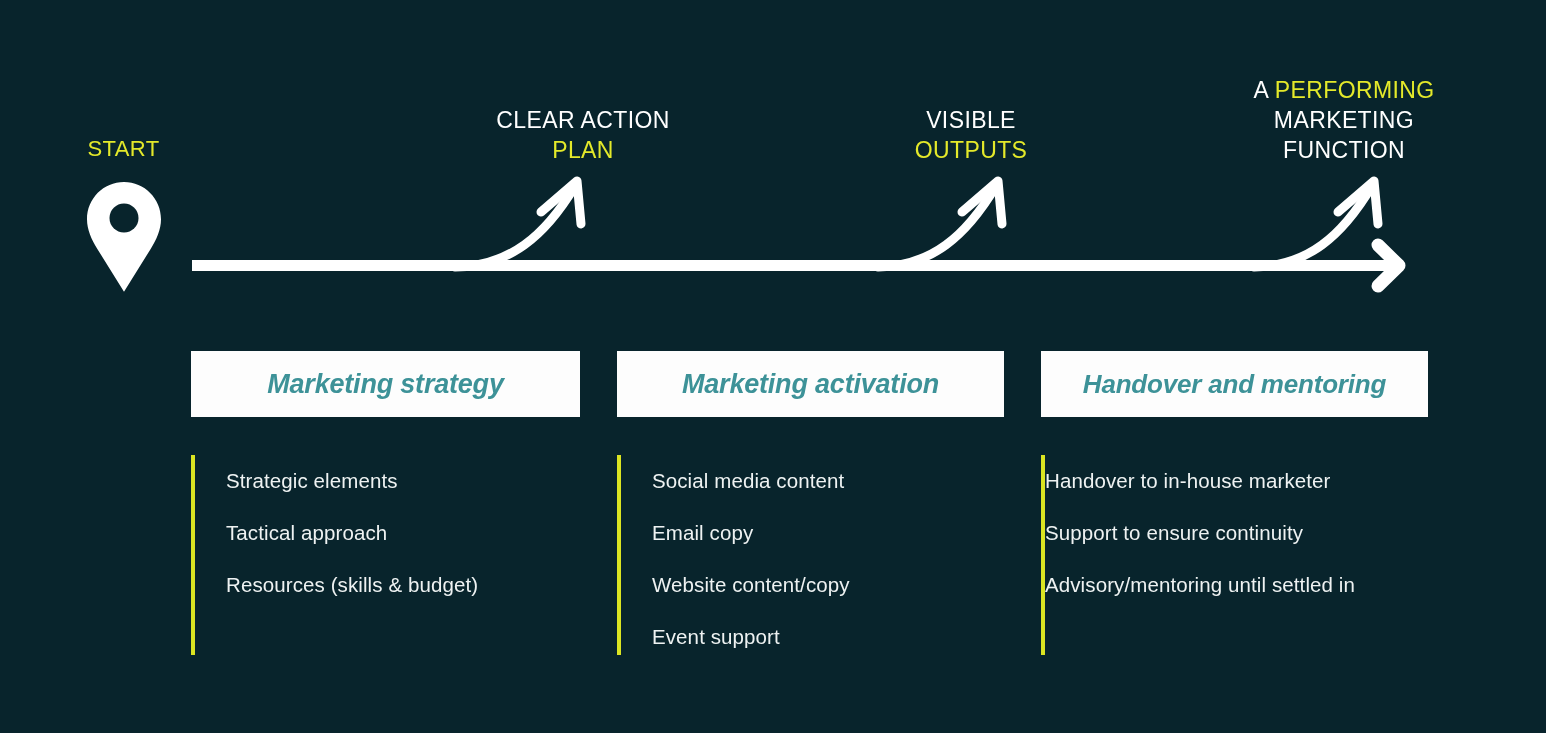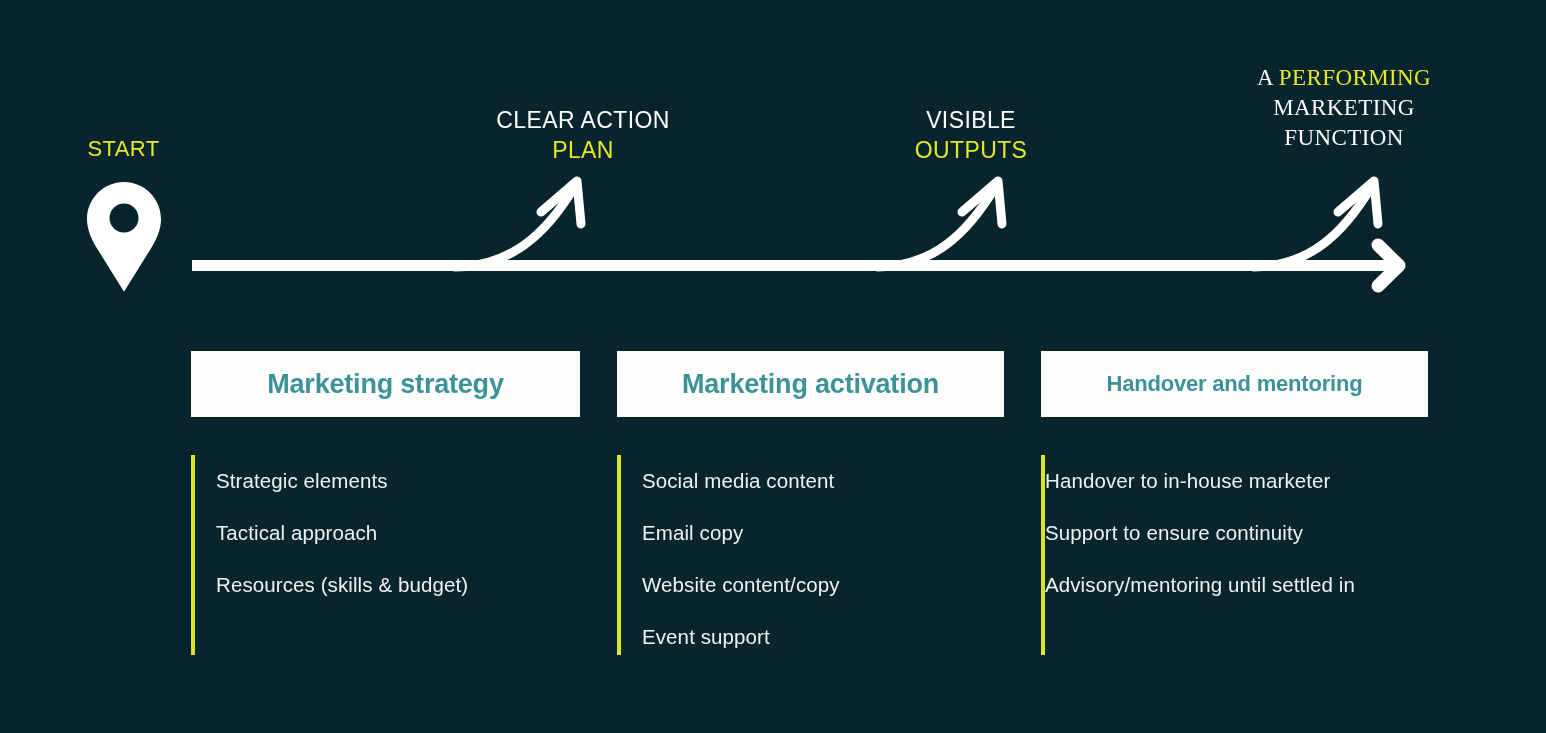--- a/index.html
+++ b/index.html
@@ -59,23 +59,22 @@
     top: 105px;
     width: 240px;
   }
   .m-outputs {
     left: 871px;
     top: 105px;
     width: 200px;
   }
   .m-function {
     left: 1224px;
-    top: 63px;
+    top: 75px;
     width: 240px;
-    font-family: Liberation Serif, serif;
   }
 
   .milestone .line { display: block; }
 
   
   .columns {
     position: absolute;
     left: 0;
     top: 0;
     width: 1546px;
@@ -99,39 +98,40 @@
     box-sizing: border-box;
     padding: 0 8px;
   }
 
   .card-title {
     color: #3d9298;
     font-size: 27px;
     font-weight: bold;
     letter-spacing: -0.2px;
     white-space: nowrap;
-  }
-  .col-3 .card-title { font-size: 22px; }
+    font-style: italic;
+  }
+  .col-3 .card-title { font-size: 26px; }
 
   
   .bullets {
     margin-top: 38px;
     border-left: 4px solid #dbe522;
     padding-left: 0;
     list-style: none;
     box-sizing: border-box;
     height: 200px;
   }
 
   .bullet {
     color: #eef2f2;
     font-size: 20.5px;
     line-height: 52px;
     height: 52px;
-    padding-left: 21px;
+    padding-left: 31px;
     white-space: nowrap;
     letter-spacing: 0.1px;
   }
   .col-3 .bullet {
     text-align: left;
     padding-left: 0;
     padding-right: 4px;
   }
 </style>
 </head>

